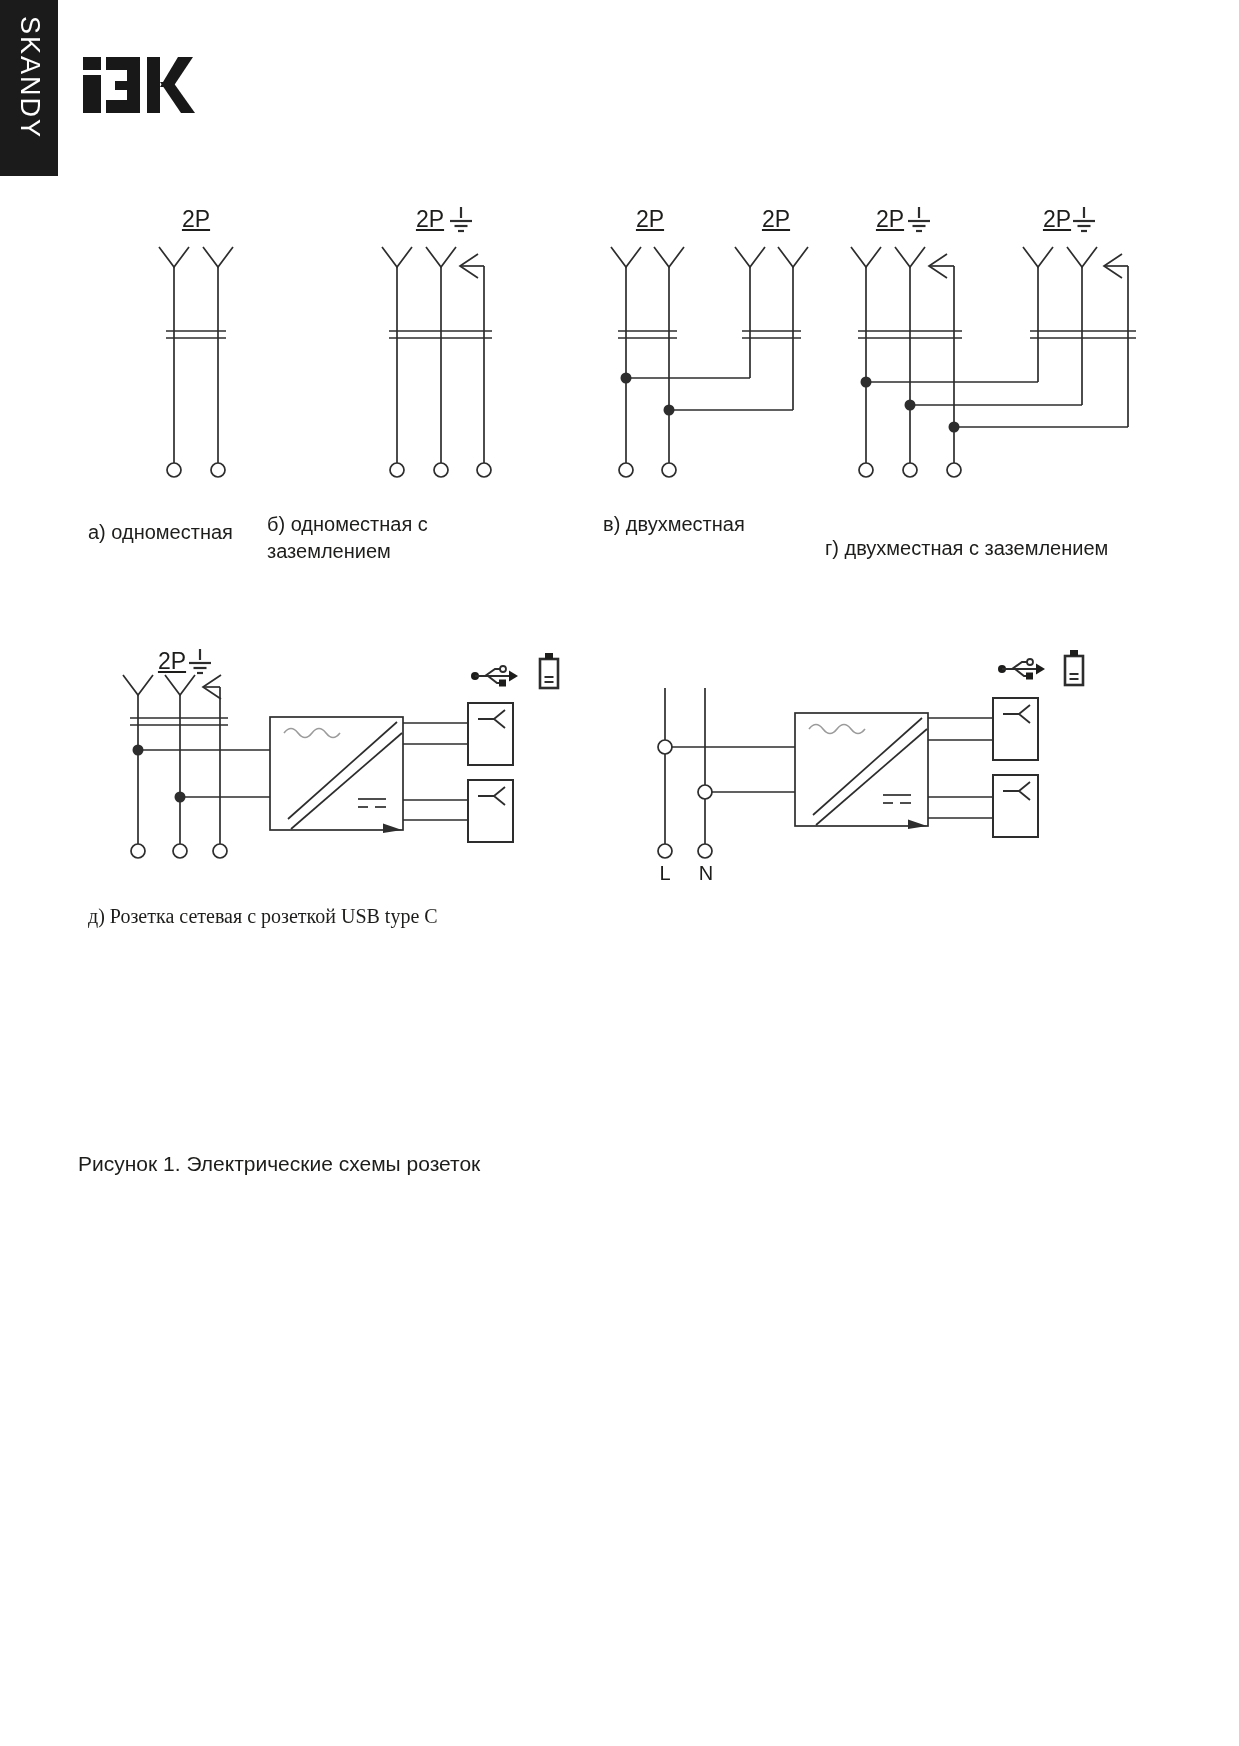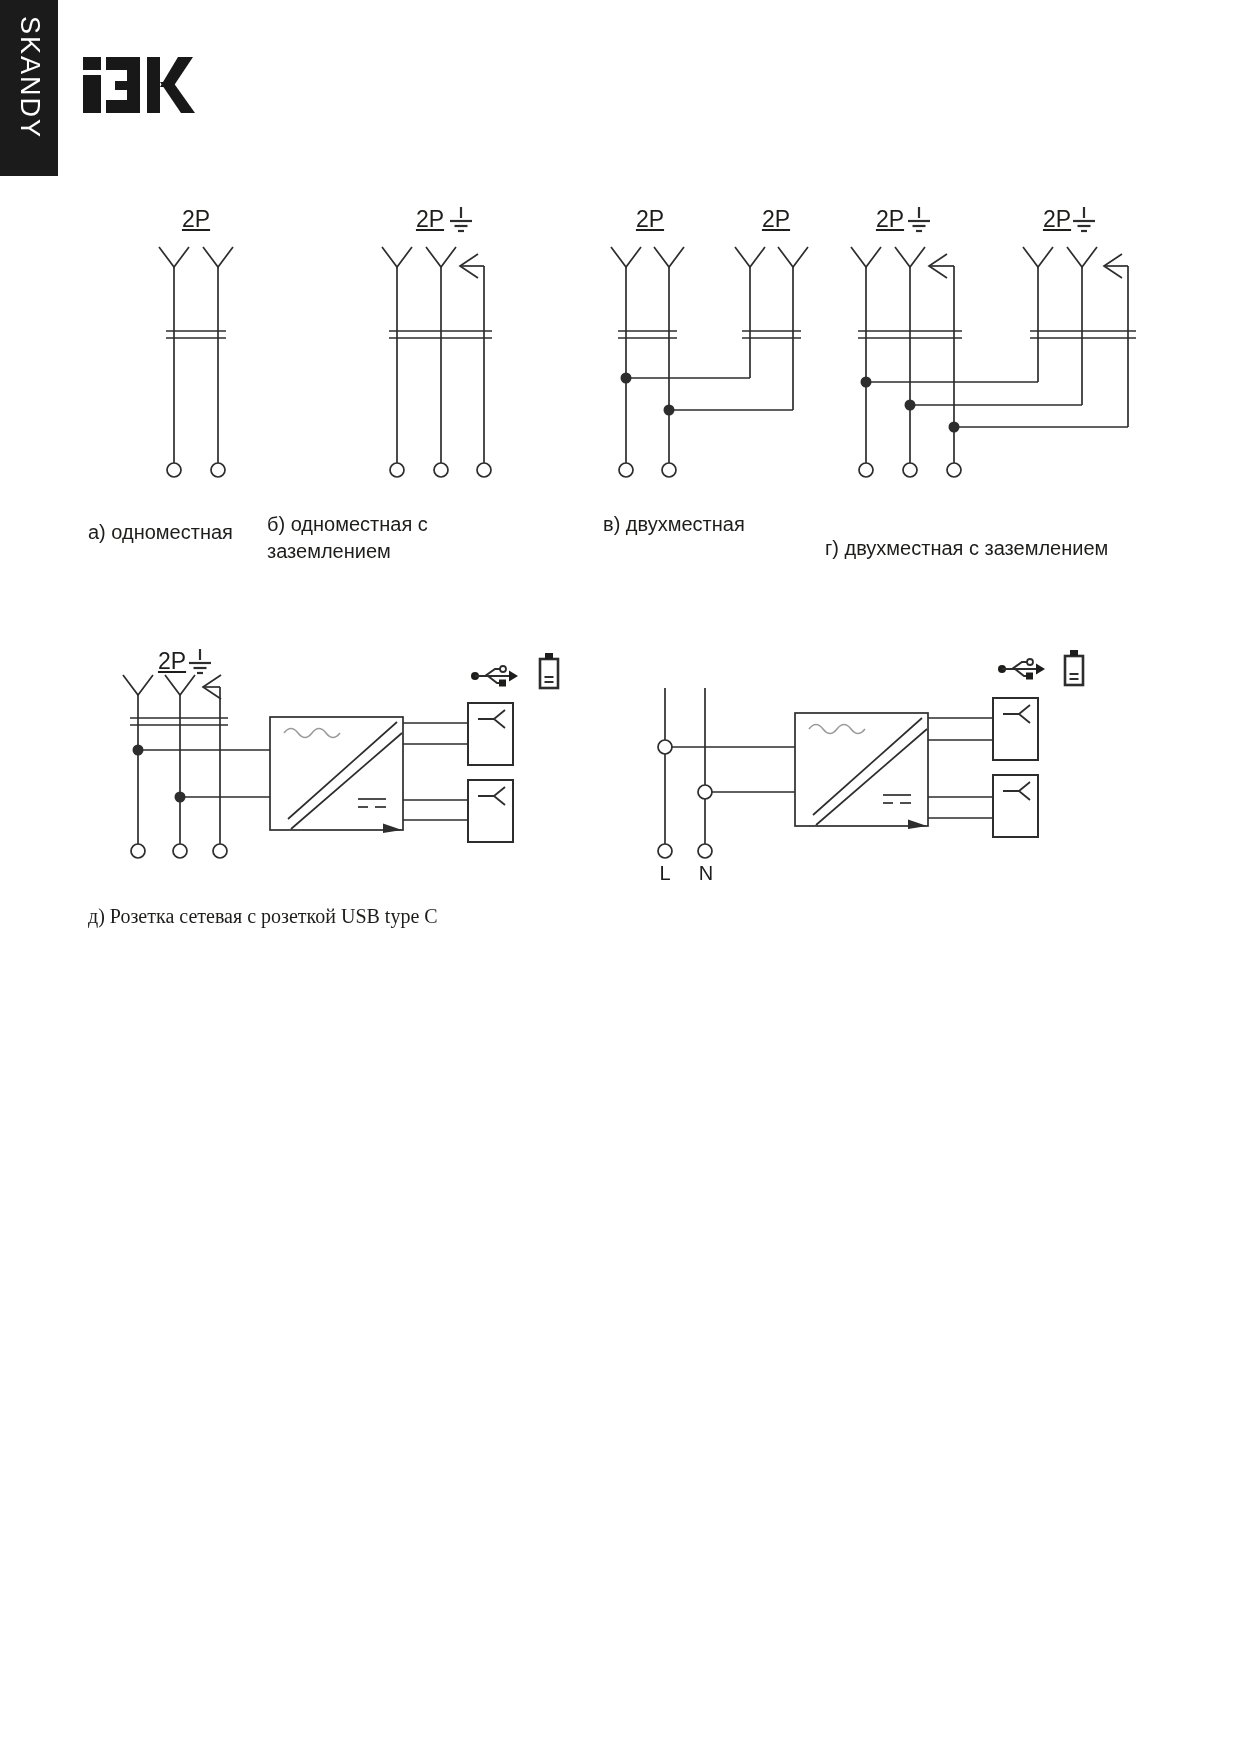--- a/index.html
+++ b/index.html
@@ -271,14 +271,15 @@
   <div class="abs lnlabel" style="left:665px;top:862px;">L</div>
   <div class="abs lnlabel" style="left:706px;top:862px;">N</div>
 
   <div class="abs dlabel" style="left:88px;top:511px;margin-top:8px;">а) одноместная</div>
   <div class="abs dlabel" style="left:267px;top:511px;">б) одноместная с
 заземлением</div>
   <div class="abs dlabel" style="left:603px;top:511px;">в) двухместная</div>
   <div class="abs dlabel" style="left:825px;top:511px;margin-top:24px;">г) двухместная с заземлением</div>
   <div class="abs dlabel" style="left:88px;top:903px;font-family:Liberation Serif, serif;">д) Розетка сетевая с розеткой USB type C</div>
 
+  <div class="abs caption" style="left:78px;top:1152px;">Рисунок 1. Электрические схемы розеток</div>
 
 </div>
 
 </body></html>

